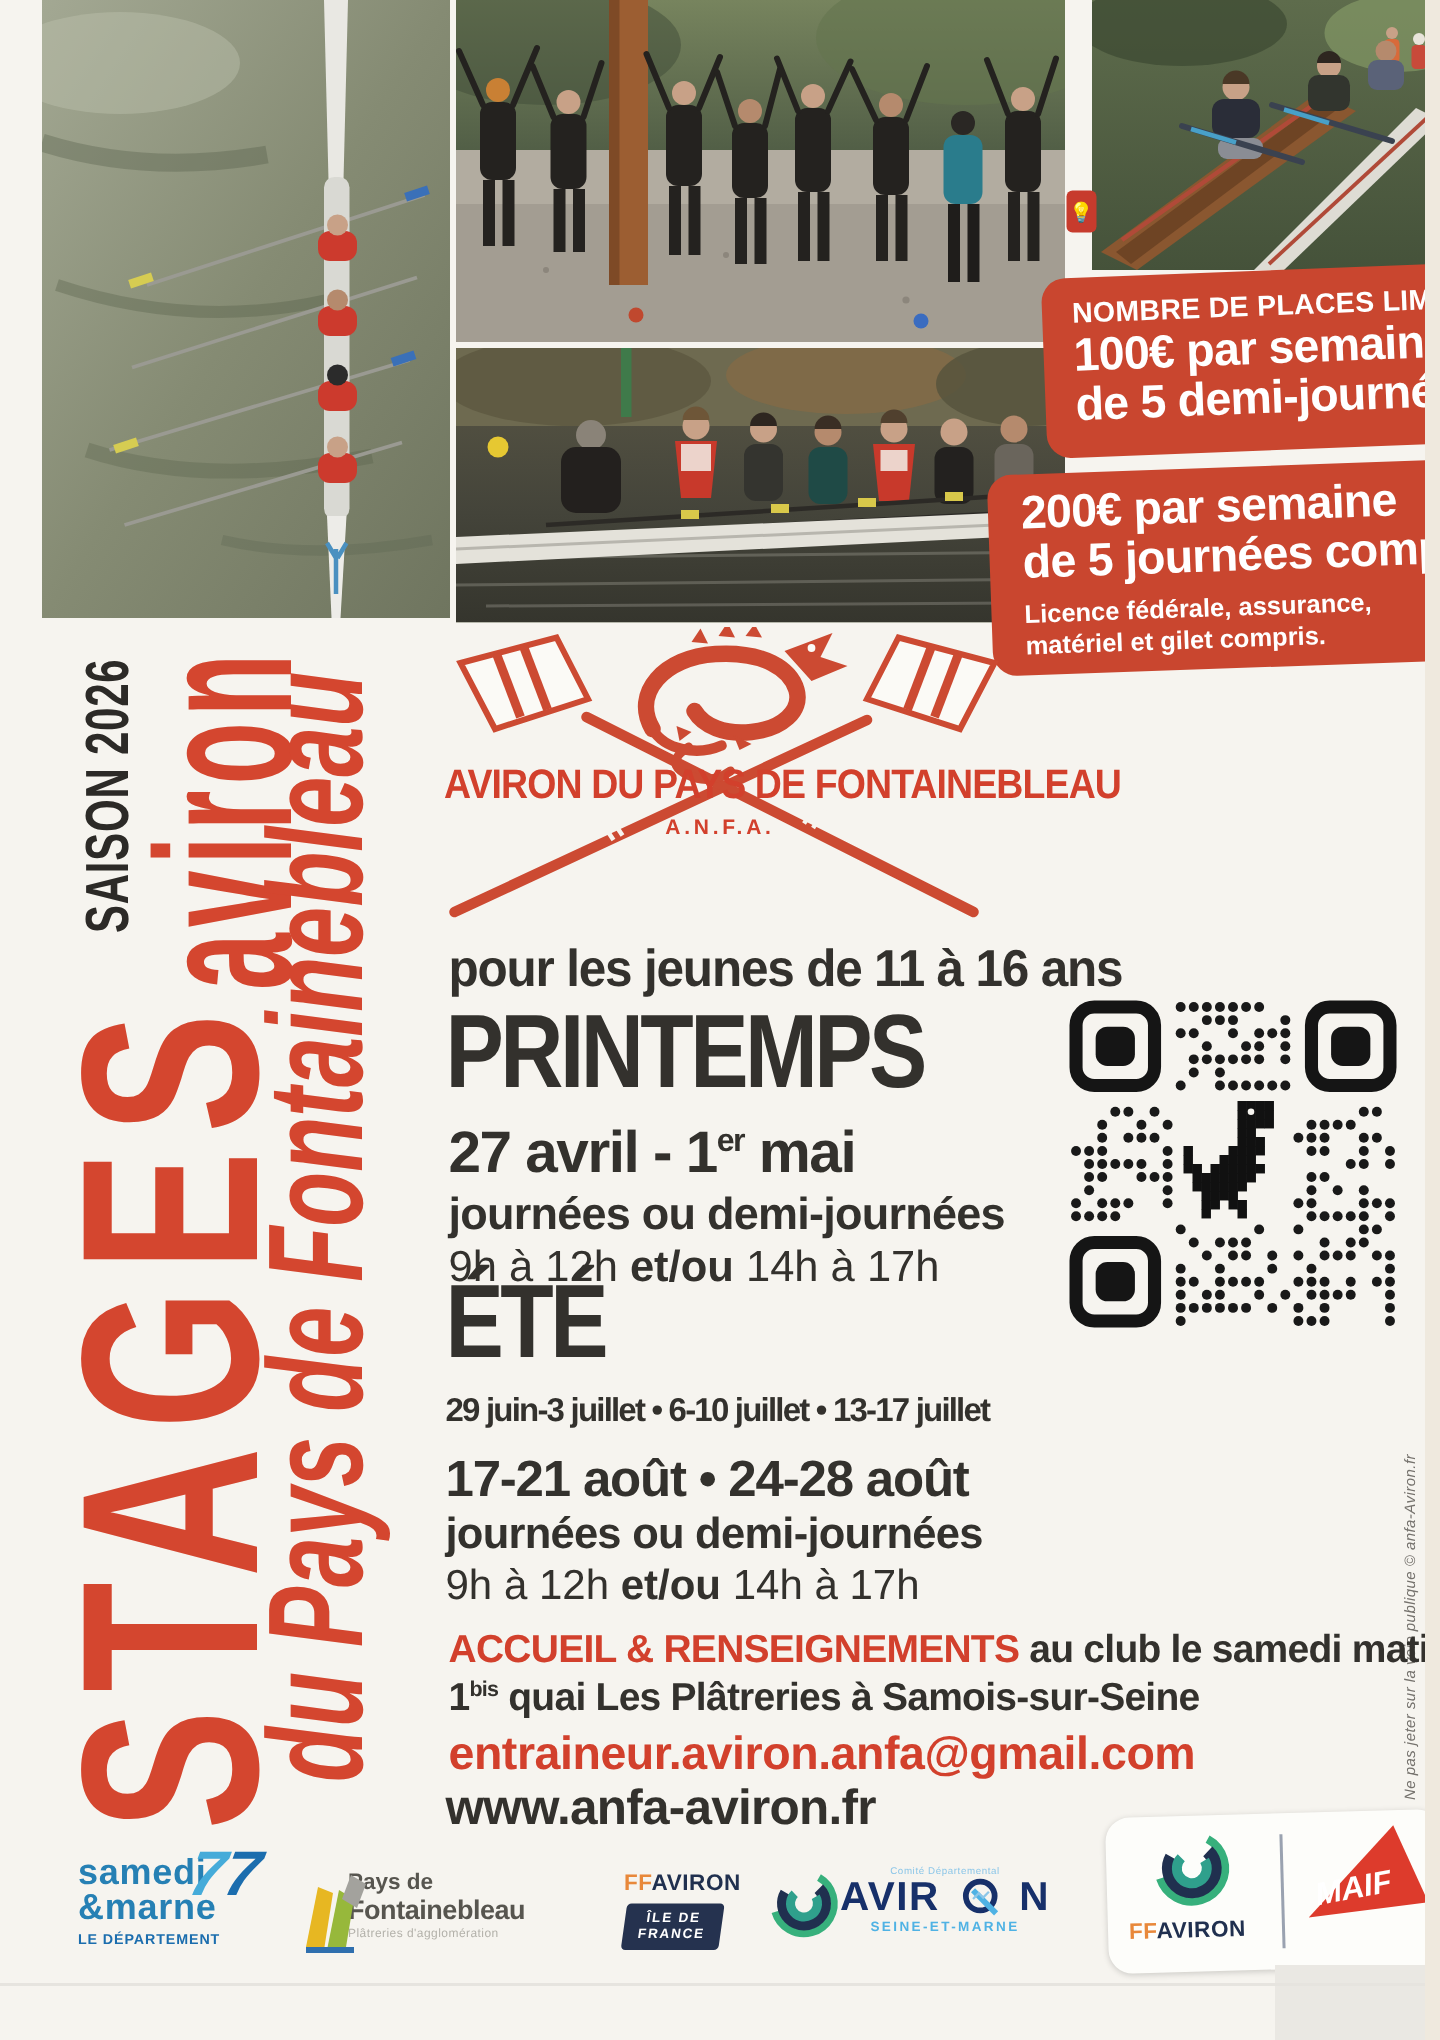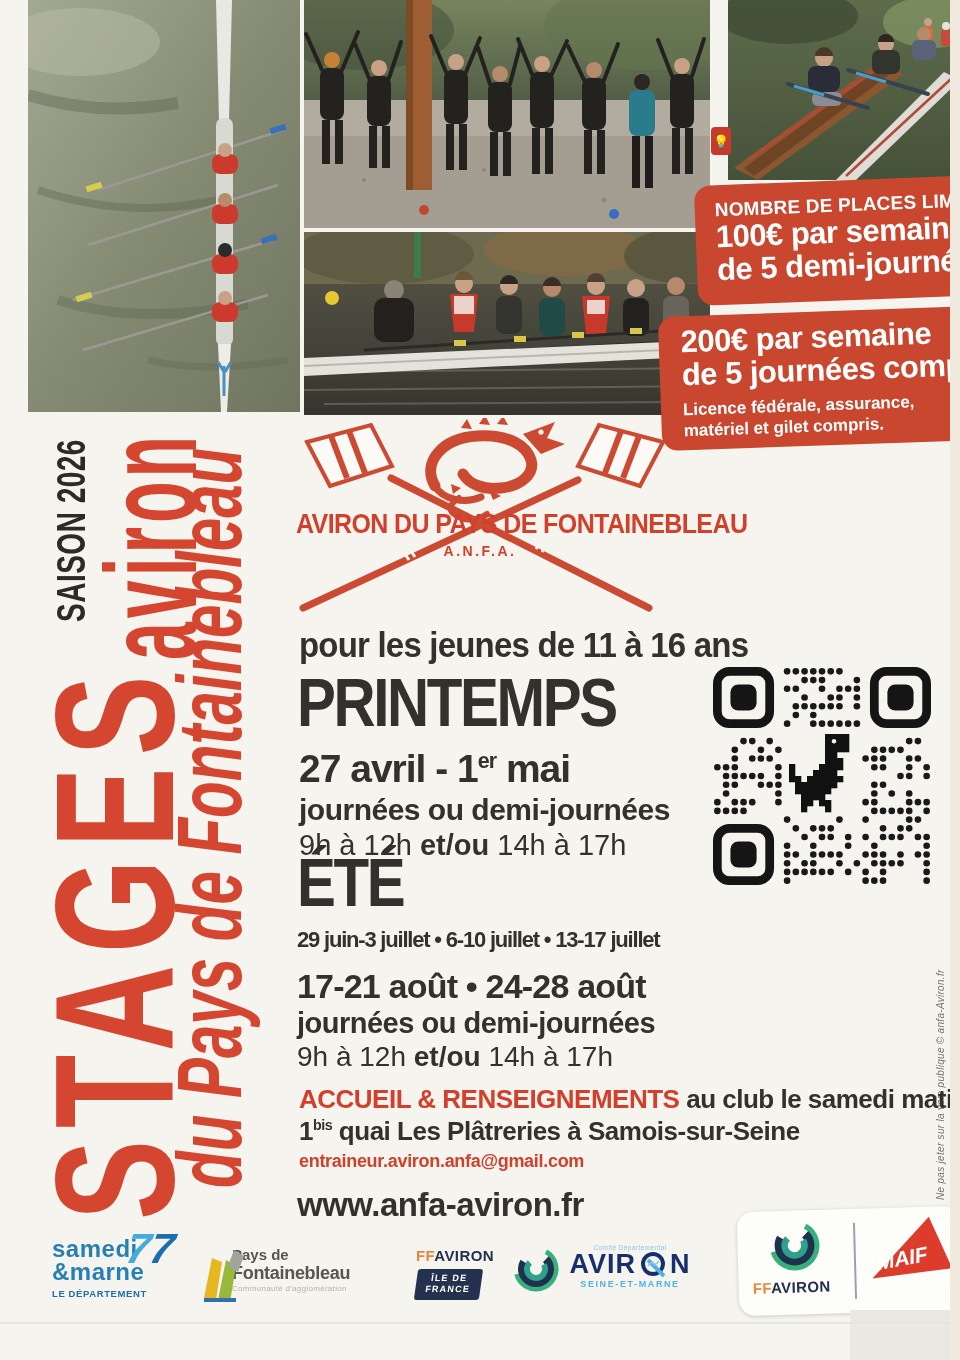--- a/index.html
+++ b/index.html
@@ -58,21 +58,21 @@
   #spring-hours{left:299px;top:829px;font-size:29px;font-weight:normal;}
   #summer-dates1{left:297px;top:927px;font-size:22px;letter-spacing:-1.2px;}
   #summer-dates2{left:297px;top:967px;font-size:34px;letter-spacing:-.8px;}
   #summer-mode{left:297px;top:1007px;font-size:29px;letter-spacing:-.5px;}
   #summer-hours{left:297px;top:1041px;font-size:28px;font-weight:normal;}
   sup{font-size:55%;vertical-align:super;}
   .hours b{font-weight:bold;}
   #accueil{left:299px;top:1084px;font-size:26px;font-weight:bold;letter-spacing:-.5px;}
   #accueil .red{color:#d2402c;}
   #address{left:299px;top:1116px;font-size:26px;font-weight:bold;letter-spacing:-.5px;}
-  #email{left:299px;top:1151px;font-size:18px;font-weight:bold;color:#d2402c;letter-spacing:-.3px;}
+  #email{left:299px;top:1151px;font-size:31px;font-weight:bold;color:#d2402c;letter-spacing:-.3px;}
   #website{left:297px;top:1186px;font-size:33px;font-weight:bold;letter-spacing:-.5px;}
 
   
   #qr{left:706px;top:660px;width:232px;height:232px;}
   #qr svg{display:block;}
 
   
   #lg-seine{left:52px;top:1238px;width:118px;height:70px;color:#2680b4;}
   #lg-seine .w1{font-size:24px;font-weight:bold;letter-spacing:.5px;line-height:.95;}
   #lg-seine .num{position:absolute;right:-4px;top:-10px;font-size:42px;font-weight:bold;font-style:italic;transform:skewX(-10deg);line-height:1;}
@@ -85,21 +85,21 @@
   #lg-pays .p3{font-size:8px;color:#b3b1aa;letter-spacing:.3px;}
   #lg-ffidf{left:416px;top:1247px;width:130px;height:58px;}
   .fftxt{font-size:15px;font-weight:bold;letter-spacing:.4px;}
   .fftxt .ff{color:#e8883a;}.fftxt .av{color:#20304f;}
   #lg-ffidf .box{display:inline-block;background:#25324f;color:#fff;border-radius:3px;
      padding:4px 10px;margin-top:5px;transform:skewX(-8deg);text-align:center;
      font-size:9px;font-weight:bold;letter-spacing:1.2px;line-height:1.25;}
   #lg-ffidf .swirl{position:absolute;left:92px;top:-6px;}
   #lg-av77{left:560px;top:1244px;width:140px;height:56px;text-align:center;}
   #lg-av77 .cm{font-size:6.5px;color:#8cc6e8;letter-spacing:.4px;}
-  #lg-av77 .nm{font-size:27px;font-weight:bold;color:#17306a;letter-spacing:1px;line-height:1;display:flex;align-items:center;justify-content:center;gap:4px;}
+  #lg-av77 .nm{font-size:27px;font-weight:bold;color:#17306a;letter-spacing:1px;line-height:1;display:flex;align-items:center;justify-content:center;gap:14px;}
   #lg-av77 .rg{font-size:9px;color:#4fb2e4;letter-spacing:1.6px;margin-top:1px;font-weight:bold;}
   #card{left:738px;top:1209px;width:224px;height:104px;background:#fdfdfa;border-radius:16px;
     transform:rotate(-1.6deg);box-shadow:0 1px 4px rgba(0,0,0,.18);}
   #card .divider{position:absolute;left:116px;top:14px;width:2px;height:76px;background:#9aa2b0;}
   #card .fftxt{position:absolute;left:14px;top:68px;}
   #card .swirl2{position:absolute;left:26px;top:4px;}
   #maif{position:absolute;left:130px;top:8px;width:86px;height:86px;}
 
   
   #edge-strip{left:950px;top:0;width:10px;height:1360px;background:#efe9de;}
@@ -720,21 +720,21 @@
   <div class="abs" id="lg-pays">
     <svg class="abs" style="left:0;top:2px" width="44" height="54" viewBox="0 0 44 54">
       <polygon points="4,50 12,10 22,14 16,52" fill="#e7b722"></polygon>
       <polygon points="18,52 26,12 36,18 30,54" fill="#97b83b"></polygon>
       <polygon points="28,18 34,2 44,8 38,24" fill="#a3a29d"></polygon>
       <rect x="4" y="50" width="32" height="4" fill="#2f6fae"></rect>
     </svg>
     <div class="txt">
       <div class="p1 nw">Pays de</div>
       <div class="p2 nw">Fontainebleau</div>
-      <div class="p3 nw">Communauté d'agglomération</div>
+      <div class="p3 nw">Plâtreries d'agglomération</div>
     </div>
   </div>
 
   <div class="abs" id="lg-ffidf">
     <div class="fftxt nw"><span class="ff">FF</span><span class="av">AVIRON</span></div>
     <div class="box nw"><span>ÎLE DE</span><br><span>FRANCE</span></div>
     <svg class="swirl" width="56" height="56" viewBox="0 0 56 56">
       <circle cx="28" cy="28" r="20" fill="none" stroke="#37b07c" stroke-width="5" stroke-dasharray="78 48" transform="rotate(-60 28 28)"></circle>
       <circle cx="28" cy="28" r="14" fill="none" stroke="#20304f" stroke-width="8" stroke-dasharray="62 28" transform="rotate(-45 28 28)"></circle>
       <circle cx="28" cy="28" r="9" fill="none" stroke="#2fa08c" stroke-width="6" stroke-dasharray="40 18" transform="rotate(-30 28 28)"></circle>

